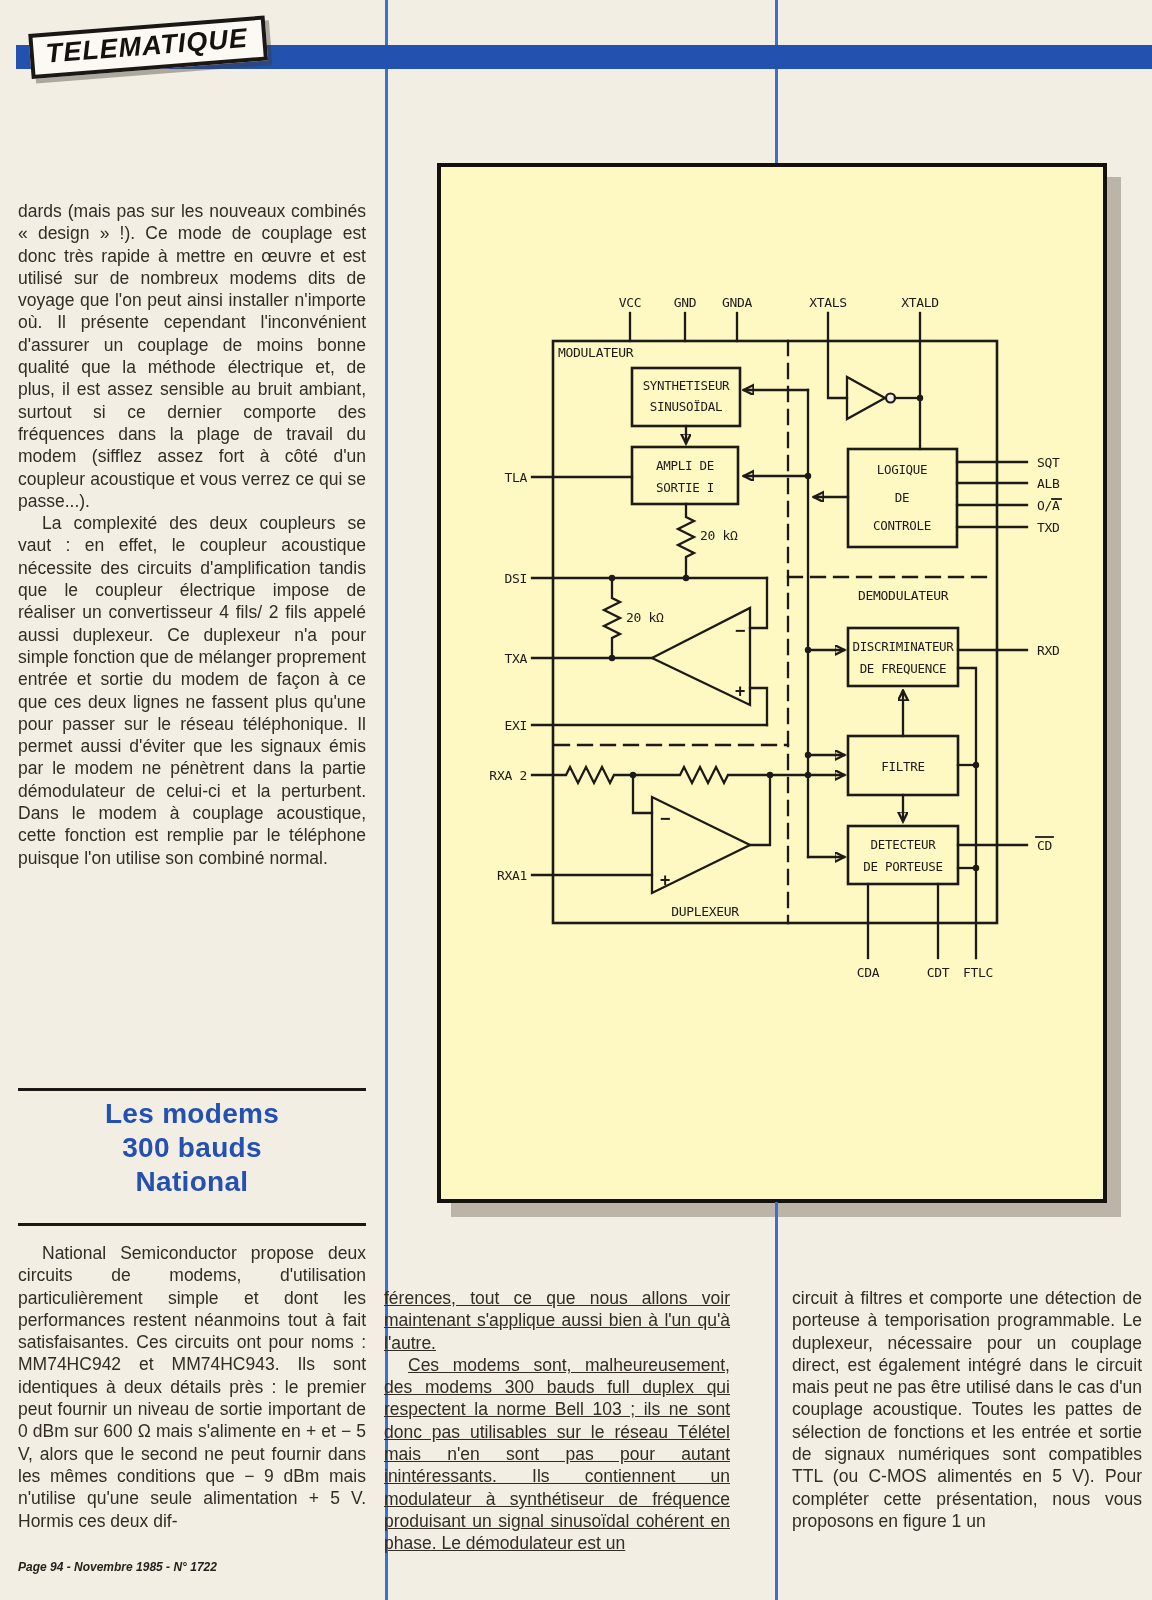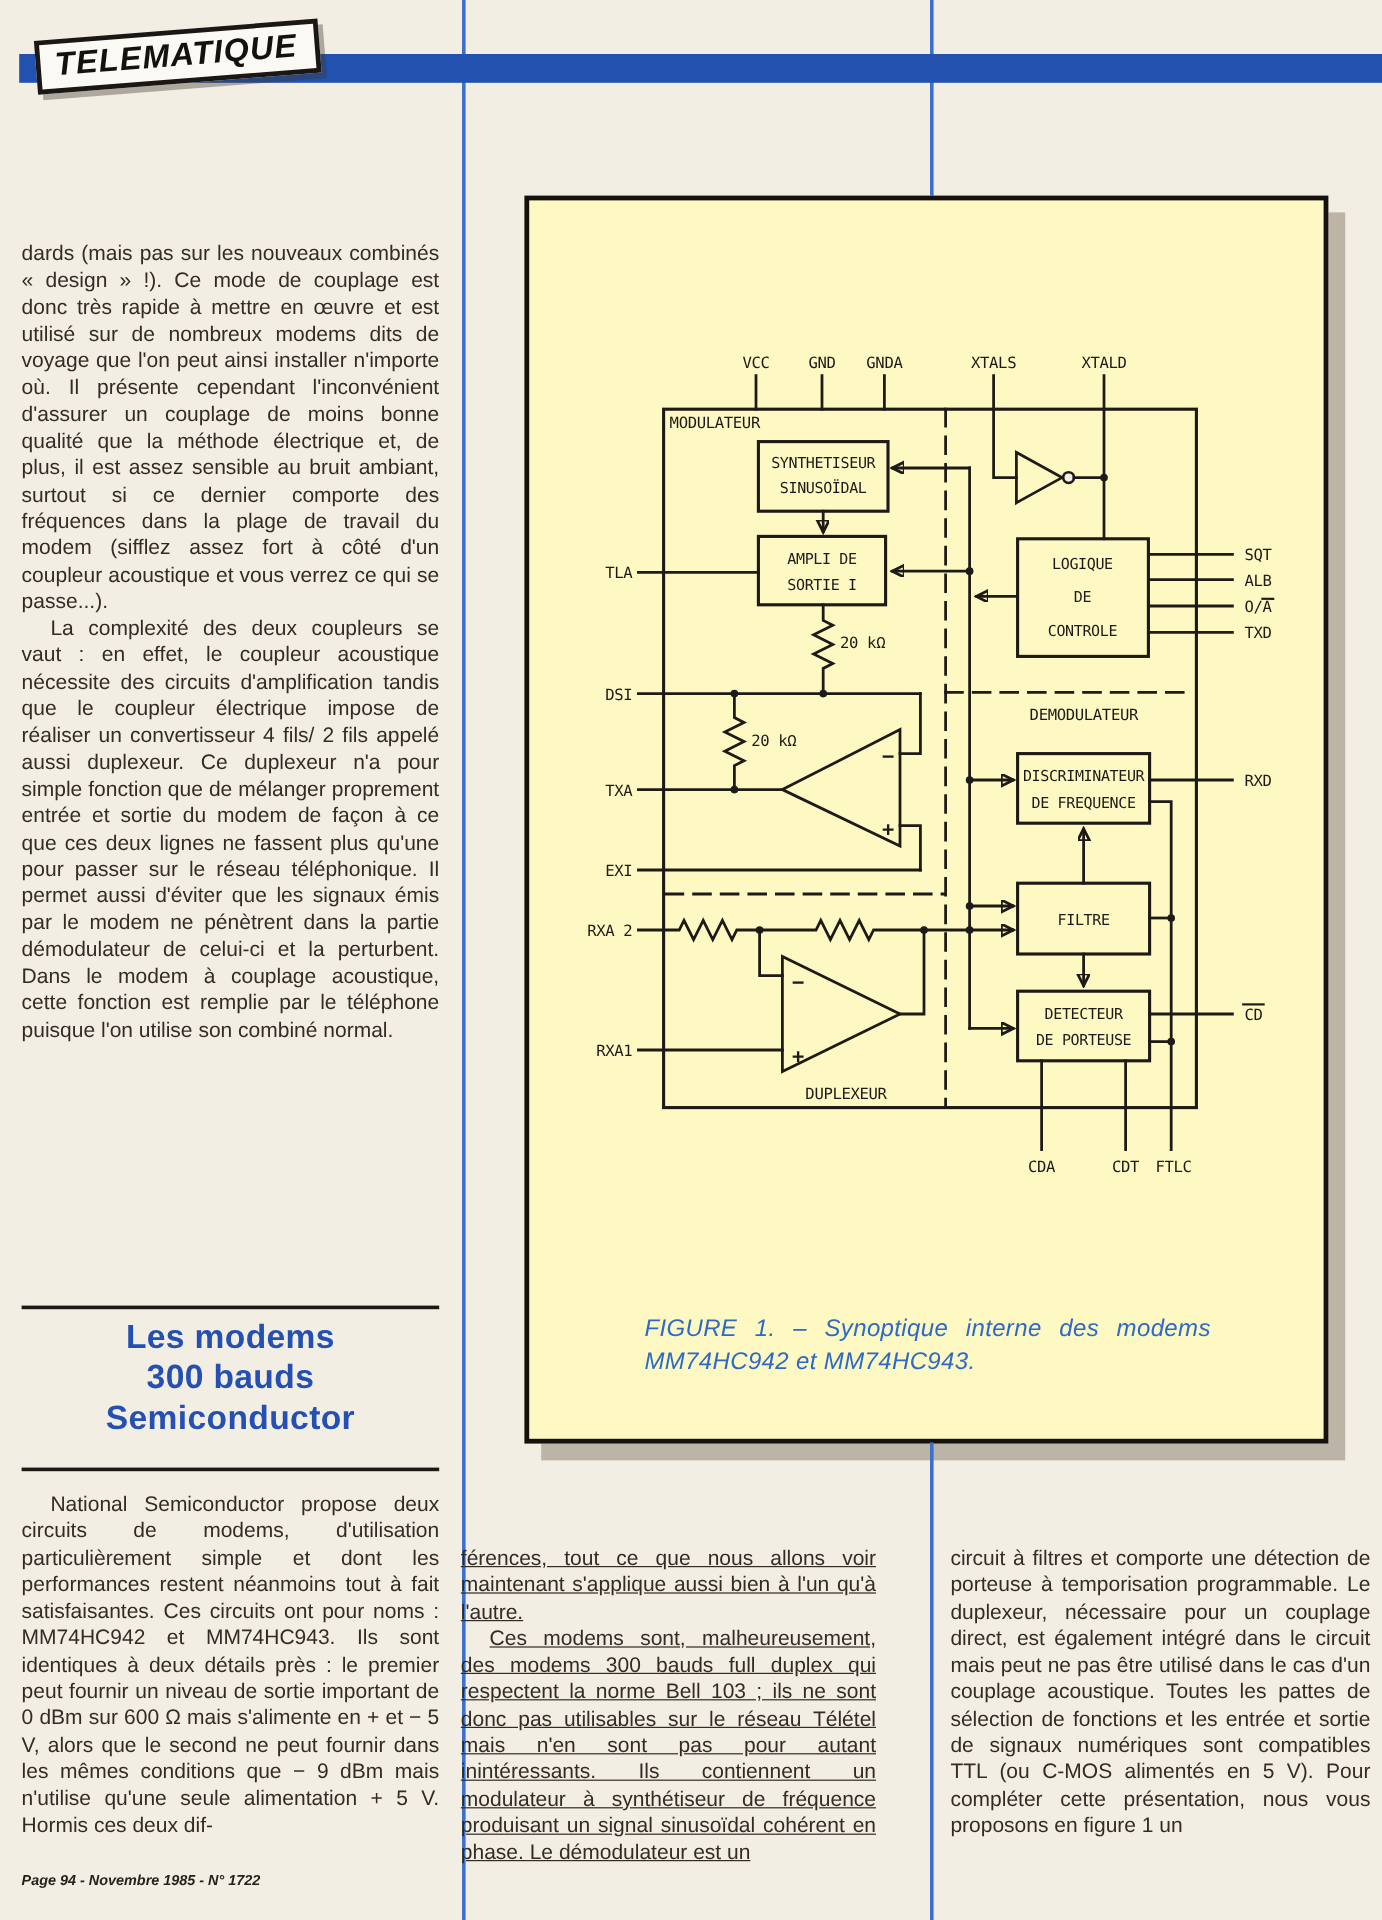--- a/index.html
+++ b/index.html
@@ -86,21 +86,21 @@
   </div>
 
   <div class="col col1">
     <p>dards (mais pas sur les nouveaux combinés « design » !). Ce mode de couplage est donc très rapide à mettre en œuvre et est utilisé sur de nombreux modems dits de voyage que l'on peut ainsi installer n'importe où. Il présente cependant l'inconvénient d'assurer un couplage de moins bonne qualité que la méthode électrique et, de plus, il est assez sensible au bruit ambiant, surtout si ce dernier comporte des fréquences dans la plage de travail du modem (sifflez assez fort à côté d'un coupleur acoustique et vous verrez ce qui se passe...).</p>
     <p class="ind">La complexité des deux coupleurs se vaut : en effet, le coupleur acoustique nécessite des circuits d'amplification tandis que le coupleur électrique impose de réaliser un convertisseur 4 fils/ 2 fils appelé aussi duplexeur. Ce duplexeur n'a pour simple fonction que de mélanger proprement entrée et sortie du modem de façon à ce que ces deux lignes ne fassent plus qu'une pour passer sur le réseau téléphonique. Il permet aussi d'éviter que les signaux émis par le modem ne pénètrent dans la partie démodulateur de celui-ci et la perturbent. Dans le modem à couplage acoustique, cette fonction est remplie par le téléphone puisque l'on utilise son combiné normal.</p>
   </div>
 
   <div class="section-head">
     <div class="hl">Les modems</div>
     <div class="hl">300 bauds</div>
-    <div class="hl">Semiconductor</div>
+    <div class="hl">National</div>
   </div>
 
   <div class="col col1b">
     <p class="ind">National Semiconductor propose deux circuits de modems, d'utilisation particulièrement simple et dont les performances restent néanmoins tout à fait satisfaisantes. Ces circuits ont pour noms : MM74HC942 et MM74HC943. Ils sont identiques à deux détails près : le premier peut fournir un niveau de sortie important de 0 dBm sur 600 Ω mais s'alimente en + et − 5 V, alors que le second ne peut fournir dans les mêmes conditions que − 9 dBm mais n'utilise qu'une seule alimentation + 5 V. Hormis ces deux dif-</p>
   </div>
 
   <div class="col col2">
     <p>férences, tout ce que nous allons voir maintenant s'applique aussi bien à l'un qu'à l'autre.</p>
     <p class="ind">Ces modems sont, malheureusement, des modems 300 bauds full duplex qui respectent la norme Bell 103 ; ils ne sont donc pas utilisables sur le réseau Télétel mais n'en sont pas pour autant inintéressants. Ils contiennent un modulateur à synthétiseur de fréquence produisant un signal sinusoïdal cohérent en phase. Le démodulateur est un</p>
   </div>
@@ -275,19 +275,15 @@
         <line x1="1036" y1="837" x2="1053" y2="837" style="stroke-width:1.8"></line>
       </g>
 
       <g>
         <text class="mid" x="868" y="977">CDA</text>
         <text class="mid" x="938" y="977">CDT</text>
         <text class="mid" x="978" y="977">FTLC</text>
       </g>
     </svg>
 
-    <div class="fig-caption">
-      <span class="l1">FIGURE 1. – Synoptique interne des modems</span>
-      <span class="l2">MM74HC942 et MM74HC943.</span>
-    </div>
   </div>
 
 </div>
 
 </body></html>

